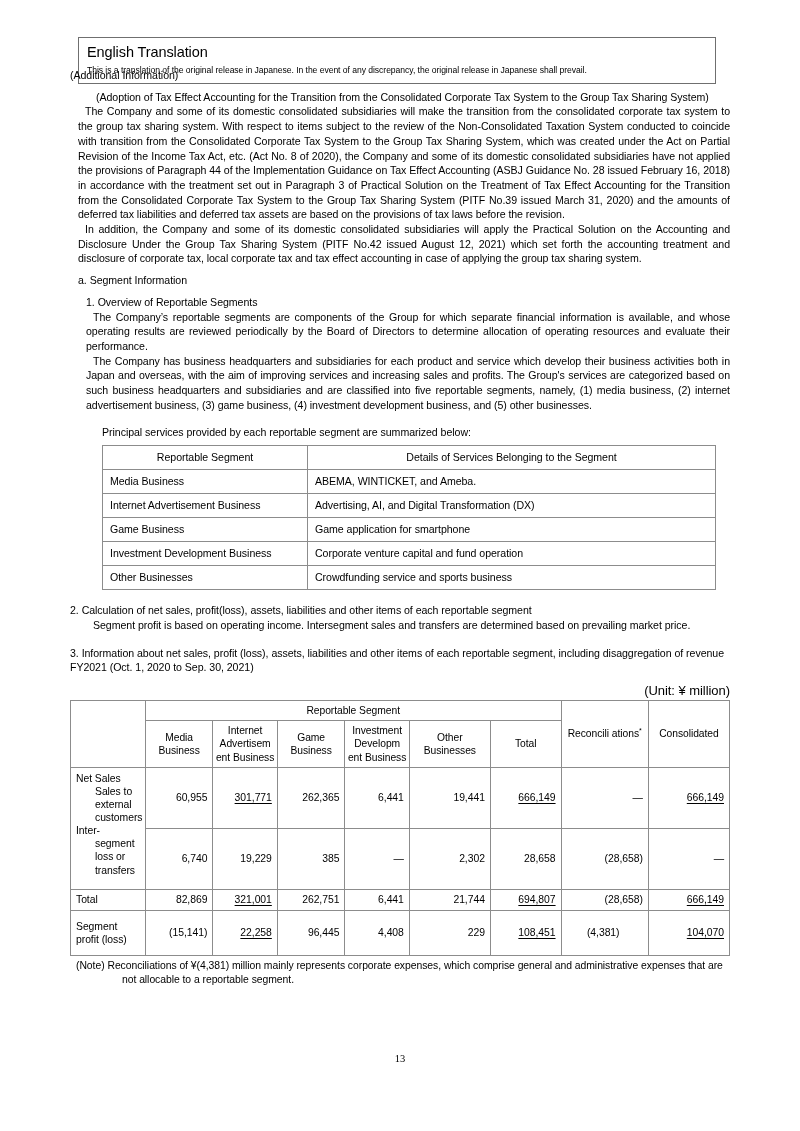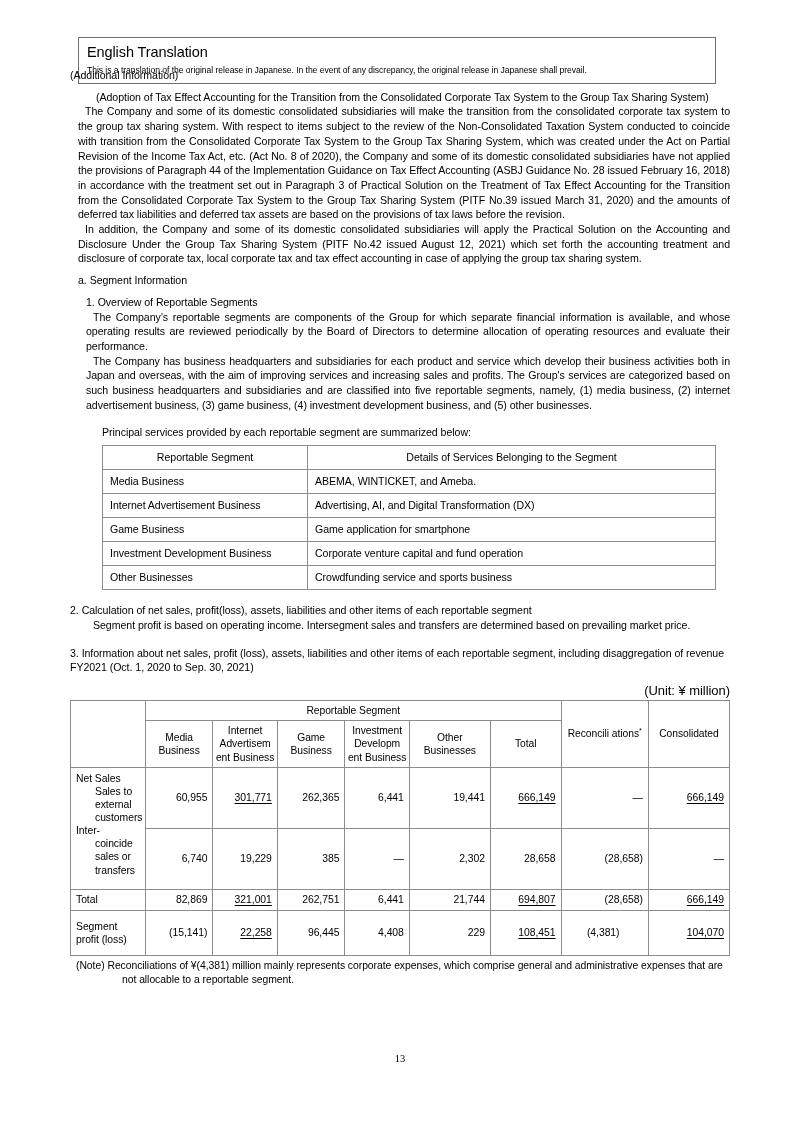--- a/index.html
+++ b/index.html
@@ -258,21 +258,21 @@
             <th class="hcell">Other Businesses</th>
             <th class="hcell">Total</th>
           </tr>
         </thead>
       <tbody id="fin-body">
           <tr>
             <td rowspan="2" class="rowlab" style="vertical-align: top; padding-top: 4px;">
               <div>Net Sales</div>
               <div class="sublabel" style="height: 39px;">Sales to external customers</div>
               <div>Inter-</div>
-              <div class="sublabel">coincide sales or transfers</div>
+              <div class="sublabel">segment loss or transfers</div>
             </td>
             <td class="num" style="height: 56px;">60,955</td>
             <td class="num" style="height: 56px;"><span class="u">301,771</span></td>
             <td class="num" style="height: 56px;">262,365</td>
             <td class="num" style="height: 56px;">6,441</td>
             <td class="num" style="height: 56px;">19,441</td>
             <td class="num" style="height: 56px;"><span class="u">666,149</span></td>
             <td class="num" style="height: 56px;">—</td>
             <td class="num" style="height: 56px;"><span class="u">666,149</span></td>
           </tr>

